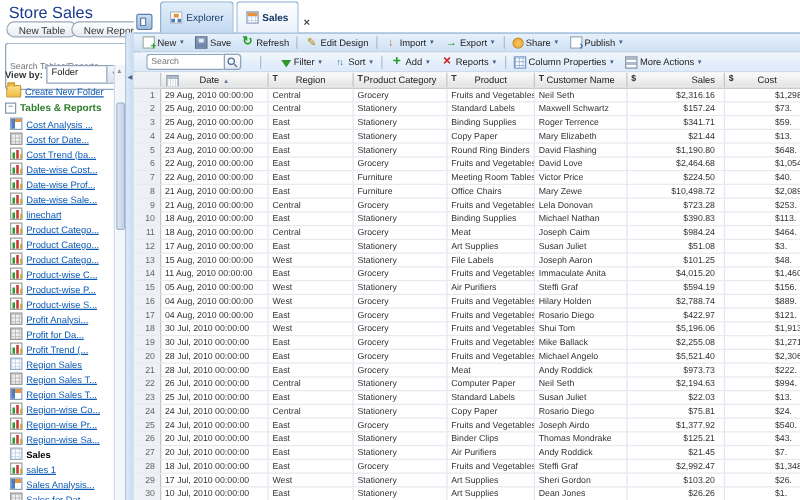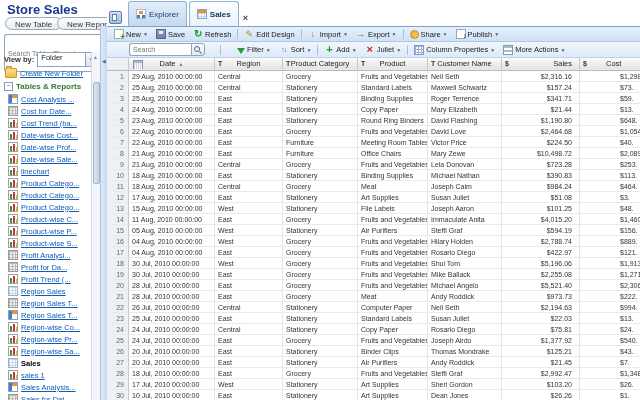--- a/index.html
+++ b/index.html
@@ -1,19 +1,19 @@
 <!DOCTYPE html>
 <html><head>
 <meta charset="utf-8">
 <style>
   html,body{margin:0;padding:0;background:#fff;}
   #app{position:relative;width:640px;height:400px;overflow:hidden;background:#fff;
        font-family:"Liberation Sans",sans-serif;-webkit-font-smoothing:none;}
   
-  .page-title{position:absolute;left:7px;top:2px;font-size:13px;font-weight:bold;color:#173a8c;}
+  .page-title{position:absolute;left:7px;top:2px;font-size:13px;font-weight:normal;color:#173a8c;}
   .hdr-btn{position:absolute;top:17px;height:13px;line-height:13px;padding:0 9px;font-size:8px;color:#333;
            background:linear-gradient(#fefefe,#e7ebf1);border:1px solid #9aa7b8;border-radius:8px;cursor:pointer;}
   #btn-new-table{left:5px;} #btn-new-report{left:57px;}
   
   .sb-search{position:absolute;left:4px;top:34px;width:93px;height:14px;display:flex;}
   .sb-search input{flex:1;height:12px;border:1px solid #8ea4bc;border-right:none;border-radius:3px 0 0 3px;
                    font-size:7px;padding:12px 3px;color:#666;outline:none;}
   .sb-search .magbtn{width:15px;height:14px;box-sizing:border-box;border:1px solid #8ea4bc;border-radius:0 3px 3px 0;
                    background:linear-gradient(#fdfdfd,#e4e9f0);display:flex;align-items:center;justify-content:center;cursor:pointer;}
   .mag{width:8px;height:8px;position:relative;display:inline-block;}
@@ -57,21 +57,21 @@
        background:linear-gradient(#e3eefa,#c3d9f0);border:1px solid #8fb1d4;border-bottom:none;border-radius:3px 3px 0 0;cursor:pointer;white-space:nowrap;}
   .tab.active{background:linear-gradient(#fdfefe,#eaf2fb);font-weight:bold;color:#10325e;}
   .ti{width:10px;height:10px;display:inline-block;margin-right:3px;box-sizing:border-box;}
   .ti-explorer{background-color:#fff;border:1px solid #b0b8c4;background-image:linear-gradient(#e8933a,#e8933a),linear-gradient(#4a7ec0,#4a7ec0),linear-gradient(#4a7ec0,#4a7ec0);
       background-repeat:no-repeat;background-size:4px 3px,3px 3px,3px 3px;background-position:2px 1px,0px 5px,5px 5px;}
   .ti-sales{border:1px solid #8aa0c0;background-color:#fff;background-image:linear-gradient(to bottom,#e8933a 3px,transparent 3px),linear-gradient(to right,#c8d4e4 1px,transparent 1px),linear-gradient(to bottom,#c8d4e4 1px,transparent 1px);background-size:100% 100%,3px 3px,3px 3px;}
   .tab-close{font-size:9px;font-weight:bold;color:#444;margin:0 4px 2px 2px;cursor:pointer;line-height:12px;}
   .toolbar1{height:14px;flex:none;display:flex;align-items:center;background:linear-gradient(#e7f1fb,#cfe1f4);
             border-bottom:1px solid #b2c8e0;padding-left:3px;}
   .toolbar2{height:15px;flex:none;display:flex;align-items:center;background:linear-gradient(#f0f6fc,#ddeafa);
-            border-bottom:1px solid #c2d2e2;padding-left:20px;gap:10px;}
+            border-bottom:1px solid #c2d2e2;padding-left:8px;gap:10px;}
   .tb-btn{display:flex;align-items:center;height:12px;padding:0 4px;font-size:7.5px;color:#222;cursor:pointer;white-space:nowrap;}
   .tb-sep{width:1px;height:10px;background:#a9bfd6;margin:0 2px;}
   .tb-caret{font-size:5px;color:#44618a;margin-left:2px;}
   .tbic{display:inline-block;width:10px;height:10px;margin-right:2px;position:relative;box-sizing:border-box;flex:none;
         font-style:normal;text-align:center;}
   .i-new{border:1px solid #9ab0a0;background:#fff;}
   .i-new::after{content:"+";position:absolute;right:-2px;bottom:-3px;color:#1e9e1e;font-weight:bold;font-size:8px;}
   .i-save{border:1px solid #56688a;background:linear-gradient(#8ba0c0,#6a82a8);}
   .i-save::after{content:"";position:absolute;left:2px;top:1px;width:4px;height:3px;background:#e8edf4;}
   .i-refresh::before{content:"↻";color:#1e9e1e;font-size:10px;line-height:10px;font-weight:bold;}
@@ -329,21 +329,21 @@
             <span class="tb-caret">▼</span>
           </span>
           <span class="tb-sep"></span>
           <span class="tb-btn">
             <i class="tbic i-add"></i>
             <span>Add</span>
             <span class="tb-caret">▼</span>
           </span>
           <span class="tb-btn">
             <i class="tbic i-del"></i>
-            <span>Juliet</span>
+            <span>Reports</span>
             <span class="tb-caret">▼</span>
           </span>
           <span class="tb-sep"></span>
           <span class="tb-btn">
             <i class="tbic i-colprops"></i>
             <span>Column Properties</span>
             <span class="tb-caret">▼</span>
           </span>
           <span class="tb-btn">
             <i class="tbic i-more"></i>

